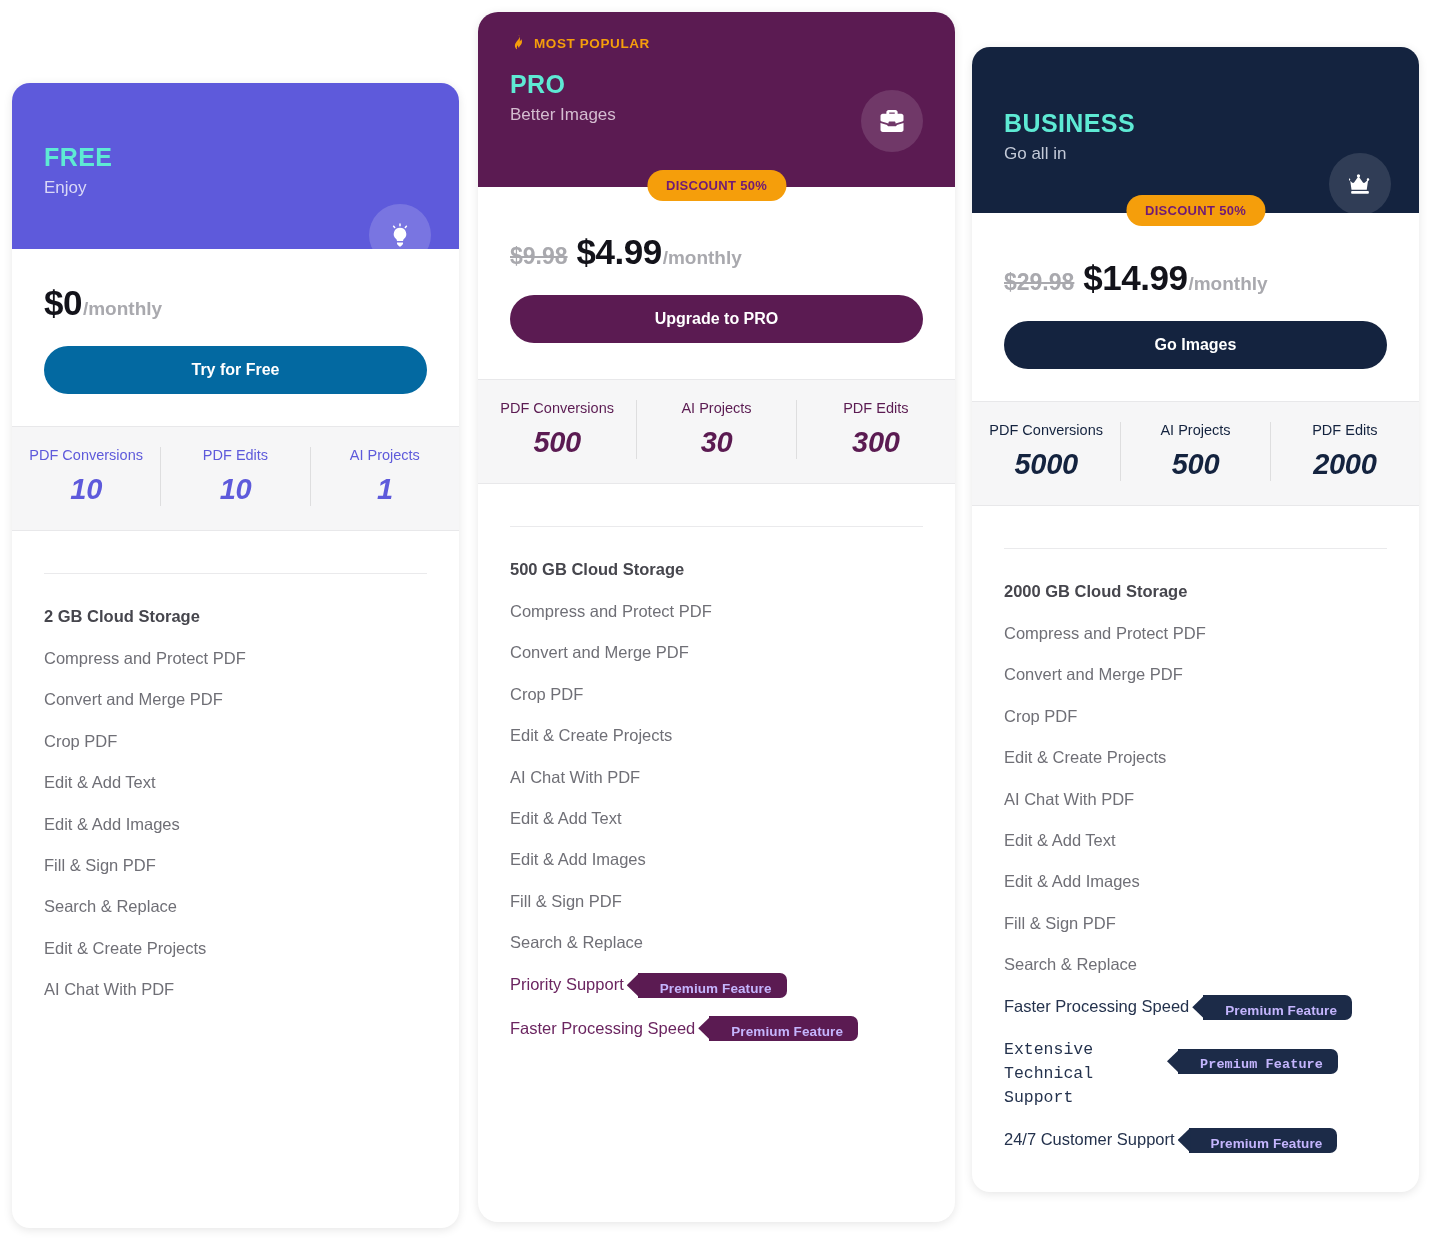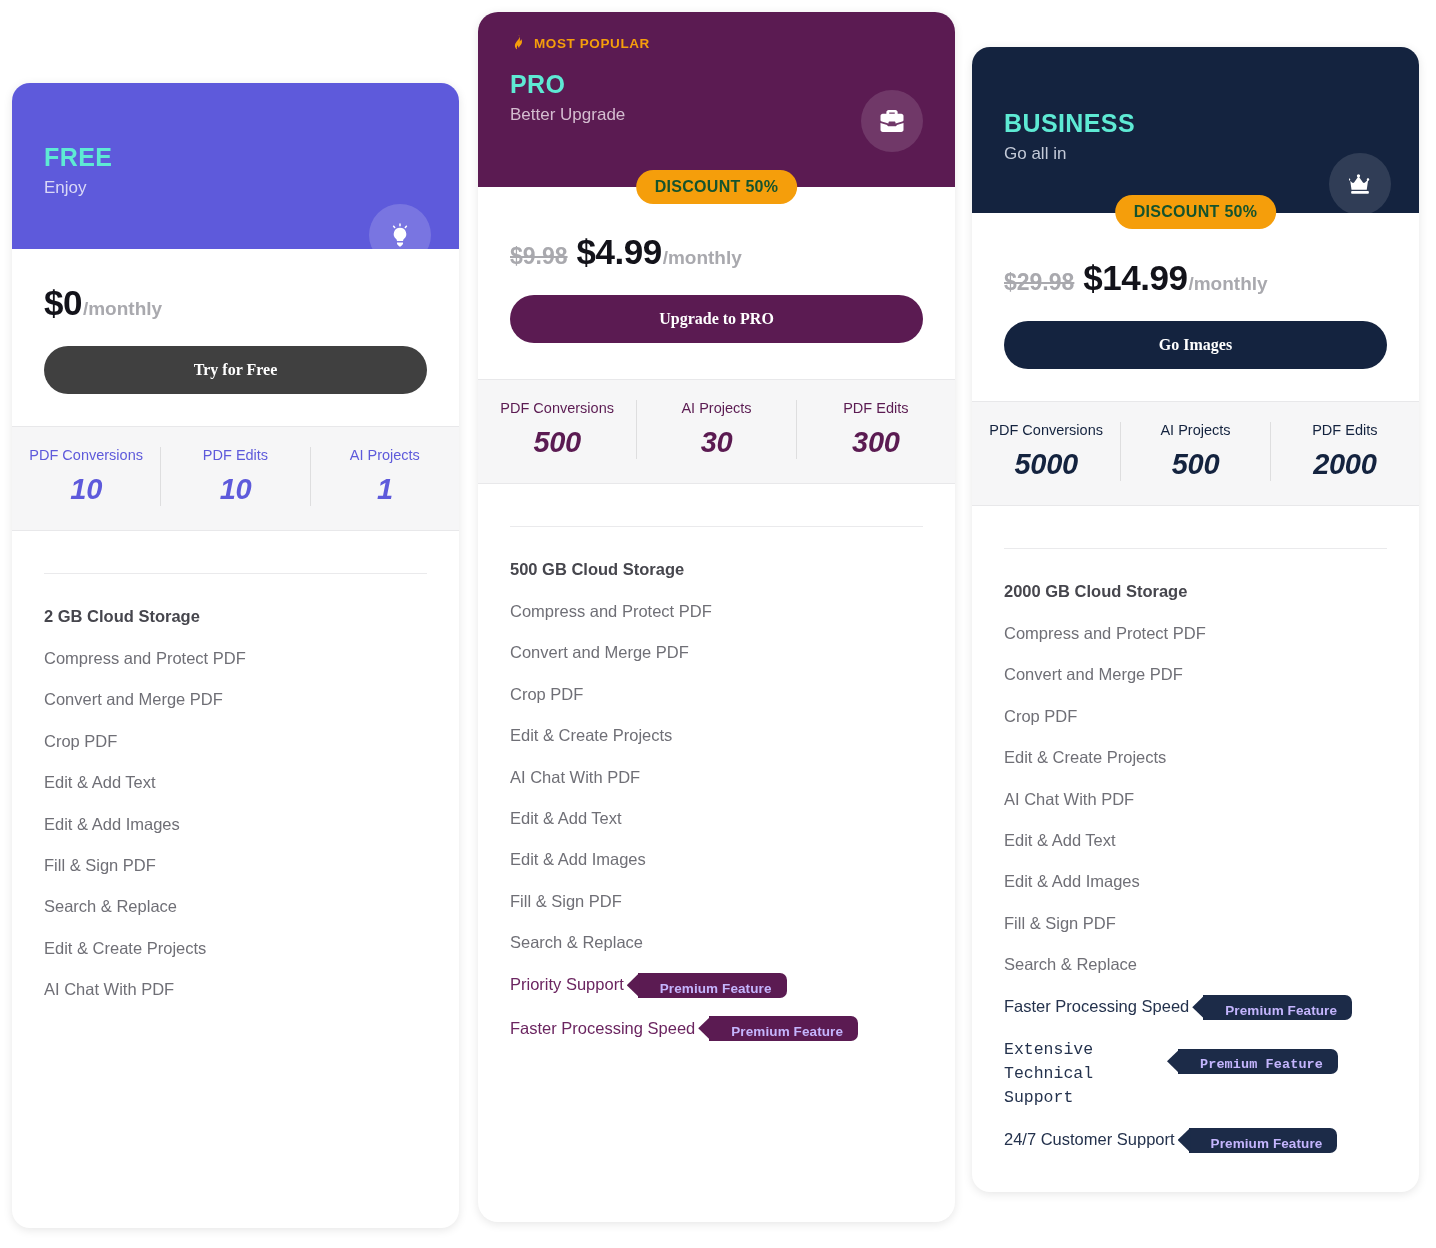--- a/index.html
+++ b/index.html
@@ -80,22 +80,22 @@
   .card-pro .plan-badge-icon      { right: 32px; top: 78px;  background: rgba(255,255,255,0.13); }
   .card-business .plan-badge-icon { right: 28px; top: 106px; background: rgba(255,255,255,0.12); }
   .plan-badge-icon svg { width: 30px; height: 30px; fill: #ffffff; display: block; }
 
   
   .discount-badge {
     position: absolute;
     left: 50%;
     transform: translateX(-50%);
     background: #f59e0b;
-    color: #14532d;
-    font-size: 16px;
+    color: #701a75;
+    font-size: 13px;
     font-weight: bold;
     letter-spacing: 0.3px;
     padding: 8px 19px;
     border-radius: 20px;
     white-space: nowrap;
     z-index: 6;
   }
   .card-pro .discount-badge      { top: 158px; }
   .card-business .discount-badge { top: 148px; }
 
@@ -130,28 +130,28 @@
     margin-left: 1px;
   }
 
   .cta-button {
     display: block;
     width: 100%;
     margin-top: 23px;
     border: none;
     border-radius: 30px;
     color: #ffffff;
-    font-family: Liberation Serif, serif;
+    font-family: Liberation Sans, sans-serif;
     font-size: 16px;
     font-weight: bold;
     padding: 15px 0;
     cursor: pointer;
     text-align: center;
   }
-  .card-free .cta-button     { background: #404040; }
+  .card-free .cta-button     { background: #0369a1; }
   .card-pro .cta-button      { background: #5b1b52; }
   .card-business .cta-button { background: #14233f; }
 
   
   .stats-strip {
     display: flex;
     background: #f6f6f7;
     border-top: 1px solid #e8e8ea;
     border-bottom: 1px solid #e8e8ea;
     margin-top: 32px;
@@ -327,21 +327,21 @@
   <div class="card card-pro">
     <div class="card-inner">
       <div class="card-header">
         <div class="most-popular">
           <svg class="fire-icon" viewBox="0 0 24 24" aria-hidden="true">
             <path fill="#f59e0b" d="M13.1 1.4c.6 2.5-.3 4.4-1.6 6.1-1.3 1.7-2.9 3.2-3.9 5.2-1.4 2.8-.7 6.2 1.7 8 .3.2.7-.1.6-.5-.5-1.8-.2-3.4 1-4.9.5 1.1.4 2.3 1.3 3.2.2.2.6.1.7-.2.4-1.6 1.7-2.5 2.6-3.7 1.7-2.2 1.9-5 .7-7.4-.2-.3-.7-.3-.8.1-.3 1.2-.9 2-1.7 2.6.6-2.8.3-5.6-.9-8.2-.2-.4-.8-.3-.7.2z"></path>
           </svg>
           <span>MOST POPULAR</span>
         </div>
         <div class="plan-name">PRO</div>
-        <div class="plan-tagline">Better Upgrade</div>
+        <div class="plan-tagline">Better Images</div>
         <div class="plan-badge-icon">
           <svg viewBox="0 0 24 24" aria-hidden="true">
             <path d="M9.3 3.2h5.4c1 0 1.8.8 1.8 1.8v1.2h2.9c1 0 1.8.8 1.8 1.8v3.1c0 .6-.4 1.1-1 1.3l-5.4 1.5v-.7c0-.5-.4-.9-.9-.9h-3.8c-.5 0-.9.4-.9.9v.7l-5.4-1.5a1.3 1.3 0 0 1-1-1.3V8c0-1 .8-1.8 1.8-1.8h2.9V5c0-1 .8-1.8 1.8-1.8zm.5 1.9v1.1h4.4V5.1H9.8zM2.8 13.6l5.3 1.5c.2.6.7 1 1.3 1h5.2c.6 0 1.1-.4 1.3-1l5.3-1.5v5.4c0 1-.8 1.8-1.8 1.8H4.6c-1 0-1.8-.8-1.8-1.8v-5.4z"></path>
           </svg>
         </div>
       </div>
 
       <div class="discount-badge">DISCOUNT 50%</div>
 
       <div class="price-block">

